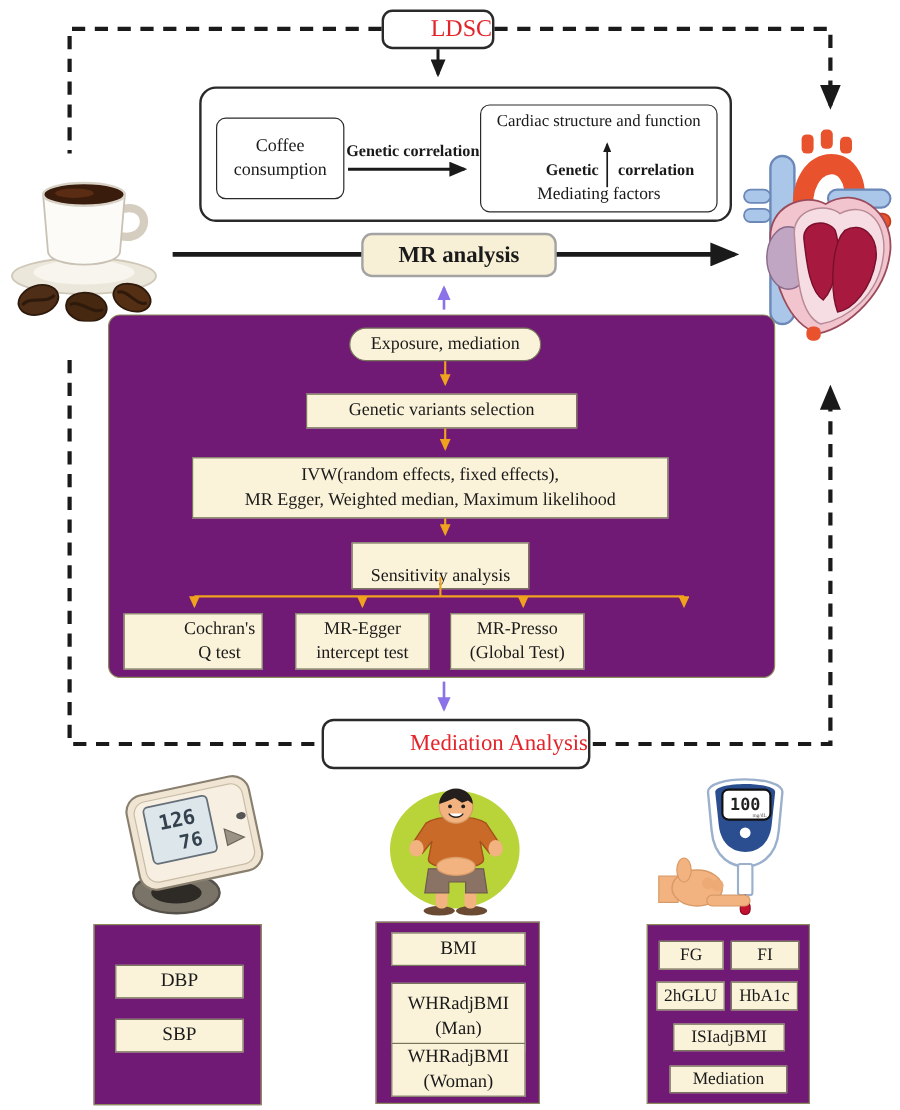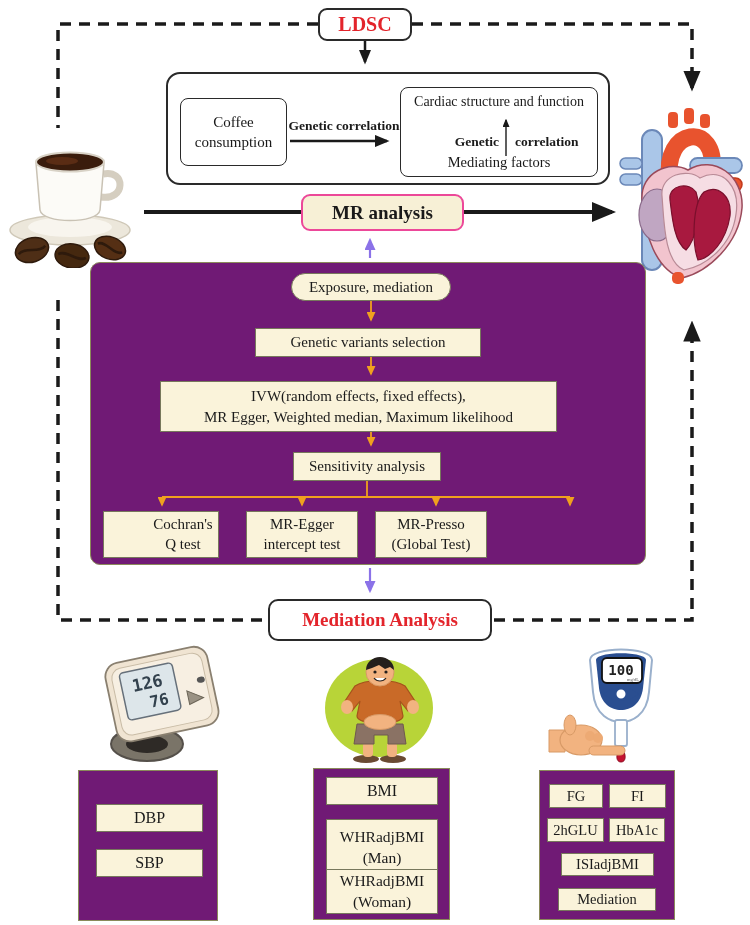--- a/index.html
+++ b/index.html
@@ -5,28 +5,28 @@
   html,body{margin:0;padding:0;background:#fff;}
   body{font-family:"Liberation Serif","DejaVu Serif",serif;color:#1a1a1a;}
   .canvas{position:relative;width:750px;height:925px;background:#fff;overflow:hidden;}
   .layer{position:absolute;left:0;top:0;pointer-events:none;}
   #bg-arrows{z-index:0;}
   #fg-arrows{z-index:3;}
   .abs{position:absolute;box-sizing:border-box;}
   .z1{z-index:1;}
   .flex-c{display:flex;align-items:center;justify-content:center;text-align:center;}
   
-  .title-box{background:#fff;border:2px solid #2a2a2a;border-radius:9px;font-weight:bold;}
+  .title-box{background:#fff;border:2px solid #2a2a2a;border-radius:9px;font-weight:normal;justify-content:flex-end;}
   .red-text{color:#e3242b;}
   
   .outer-corr{background:#fff;border:2px solid #2a2a2a;border-radius:14px;}
   .inner-box{background:#fff;border:1.5px solid #2a2a2a;border-radius:8px;}
   
   .cream{background:#faf3da;border:1px solid #77775c;}
-  .mr-box{background:#f7f0d6;border:2px solid #ec4899;border-radius:9px;font-weight:bold;}
+  .mr-box{background:#f7f0d6;border:2px solid #a3a3a3;border-radius:9px;font-weight:bold;}
   
   .green-panel{background:#701a75;border:1px solid #8a8a5a;}
   .green-round{border-radius:10px;}
   .step{font-size:15px;line-height:1.35;}
   .test-box{font-size:15px;line-height:1.3;}
   .pill{font-size:14.5px;}
   .nowrap{white-space:nowrap;}
   .small-bold{font-weight:bold;font-size:13.5px;}
   .lcd{font-family:"DejaVu Sans Mono",monospace;}
 </style>
@@ -121,21 +121,21 @@
 
   <div class="abs z1 cream step flex-c" style="left:255px;top:328px;width:226px;height:29px;">
     <span>Genetic variants selection</span>
   </div>
 
   <div class="abs z1 cream step flex-c" style="left:160px;top:381px;width:397px;height:51px;flex-direction:column;">
     <span>IVW(random effects, fixed effects),</span>
     <span>MR Egger, Weighted median, Maximum likelihood</span>
   </div>
 
-  <div class="abs z1 cream step flex-c" style="left:293px;top:452px;width:148px;height:29px;">
+  <div class="abs z1 cream step flex-c" style="left:293px;top:452px;width:148px;height:39px;align-items:flex-end;">
     <span>Sensitivity analysis</span>
   </div>
 
   <div class="abs z1 cream test-box flex-c" style="left:103px;top:511px;width:116px;height:47px;padding-left:44px;">
     <span>Cochran's Q test</span>
   </div>
   <div class="abs z1 cream test-box flex-c" style="left:246px;top:511px;width:112px;height:47px;">
     <span>MR-Egger intercept test</span>
   </div>
   <div class="abs z1 cream test-box flex-c" style="left:375px;top:511px;width:112px;height:47px;">

